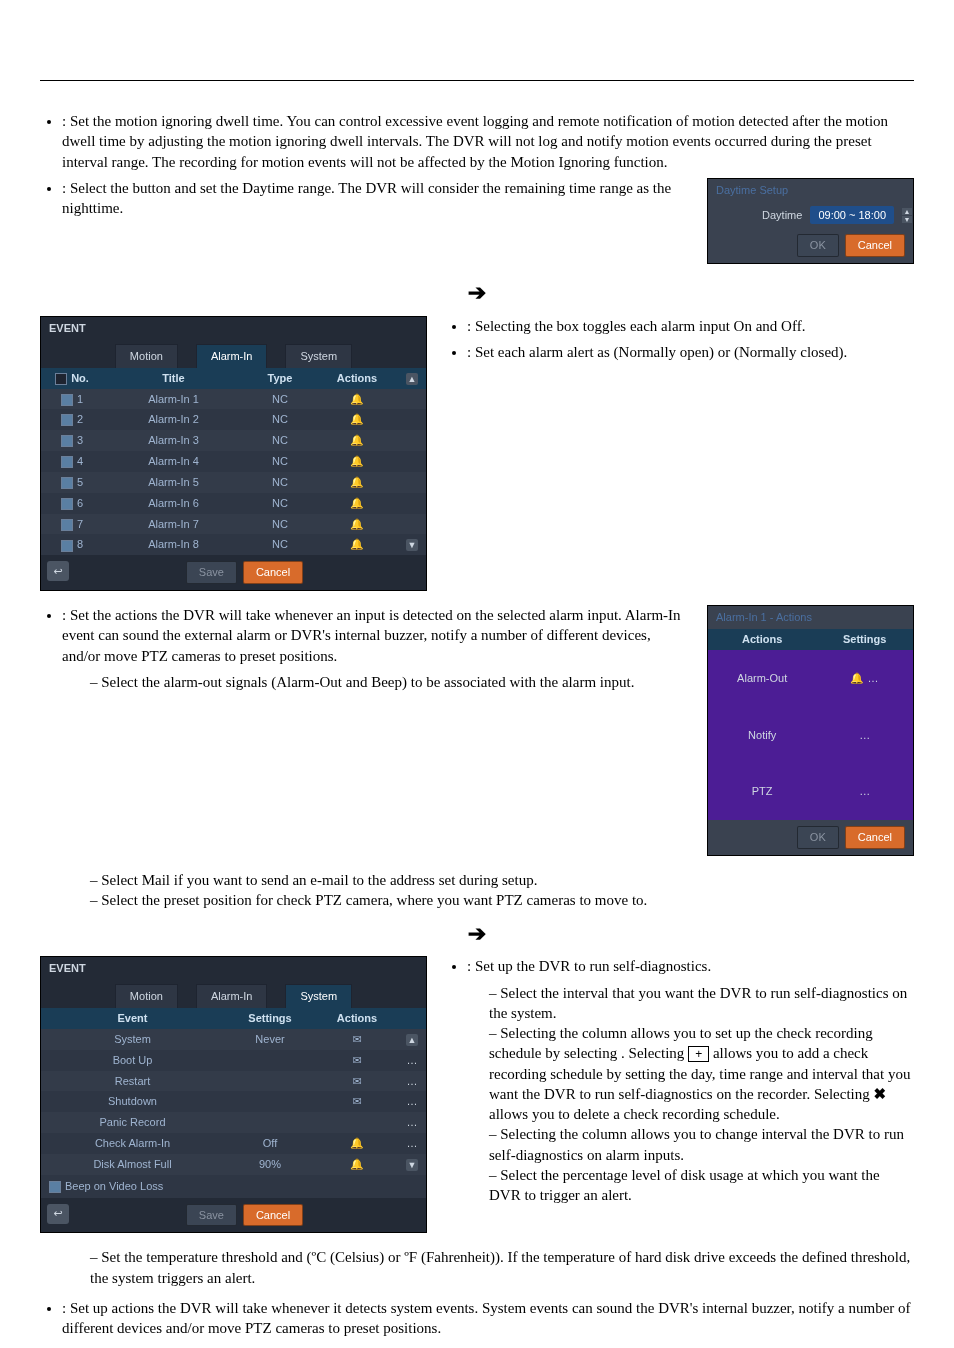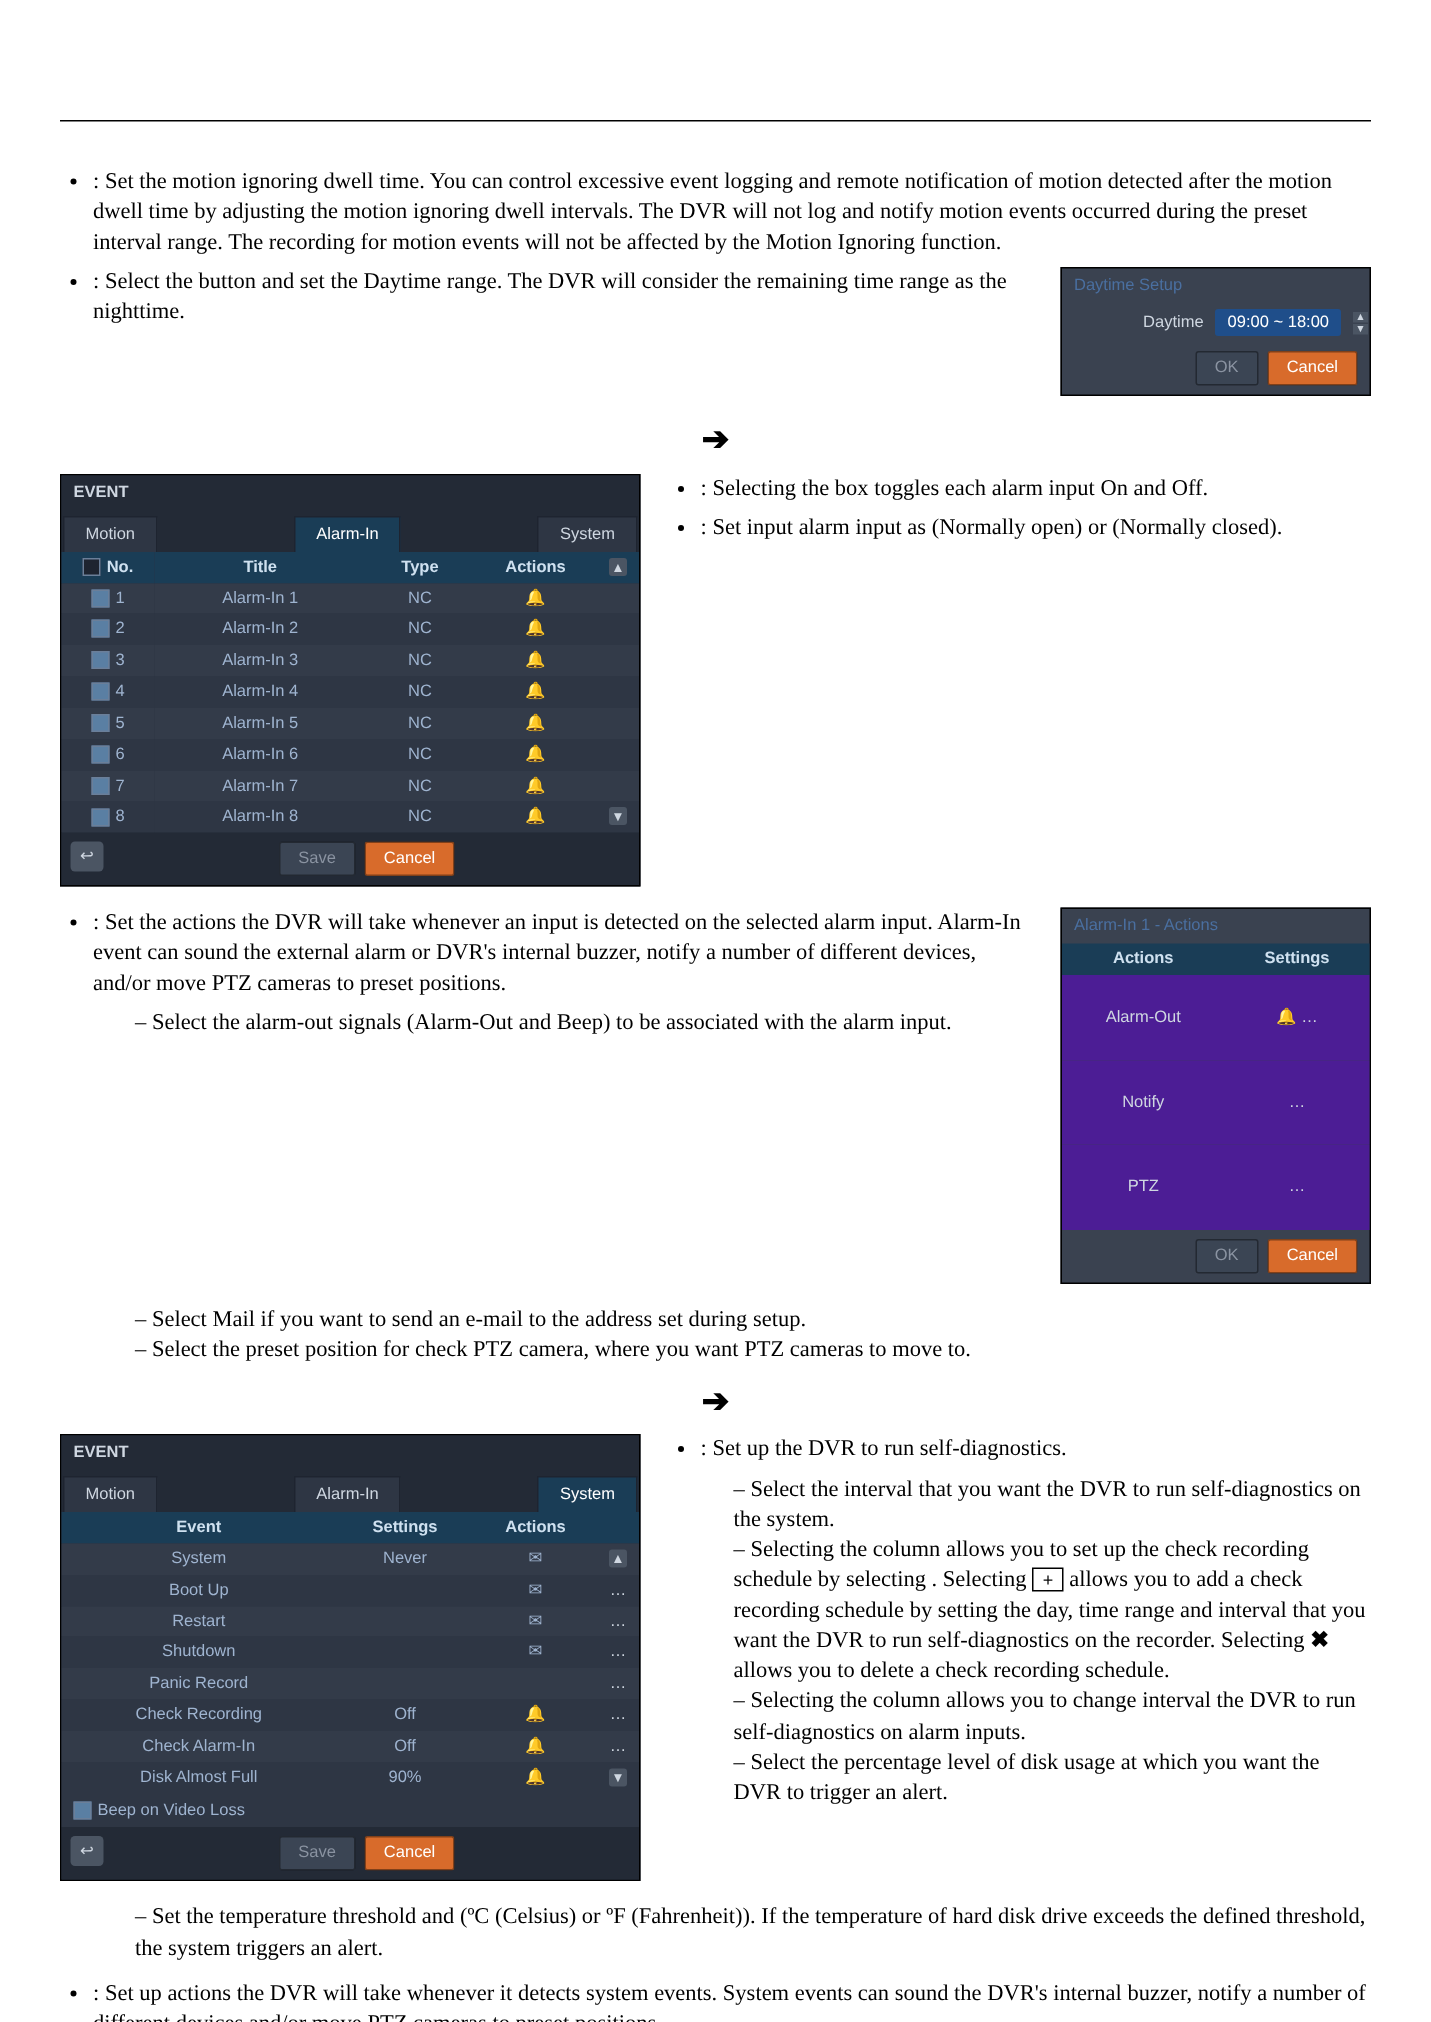--- a/index.html
+++ b/index.html
@@ -11,21 +11,21 @@
   .row{display:flex;gap:18px;align-items:flex-start;margin:6px 0 14px 0}
   .col{flex:1}
   
   .panel{background:#2a3240;border:1px solid #000;color:#9fb4d0;font-family:Arial,Helvetica,sans-serif;font-size:11px}
   .panel .title{background:#232a36;color:#cfd7e1;padding:4px 8px;font-weight:bold}
   .panel table{width:100%;border-collapse:collapse}
   .panel th,.panel td{padding:3px 6px;text-align:center;color:#9fb4d0}
   .panel th{background:#1a3d56;color:#cfe1f0}
   .panel td{background:#2e3644}
   .panel tr:nth-child(even) td{background:#333b49}
-  .panel .tabs{display:flex;justify-content:space-between;gap:0;background:#232a36;padding:4px 0 0 0}
+  .panel .tabs{display:flex;justify-content:center;gap:16px;background:#232a36;padding:4px 0 0 0}
   .panel .tab{padding:4px 14px;background:#2e3644;color:#cfd7e1;border:1px solid #1e2430;border-bottom:none;margin:0 1px;font-size:11px}
   .panel .tab.active{background:#1a3d56;color:#fff}
   .panel .footer{display:flex;justify-content:center;gap:6px;padding:6px;background:#232a36}
   .btn{display:inline-block;padding:3px 12px;border-radius:2px;font-size:11px;border:1px solid #0006}
   .btn-save{background:#3b4554;color:#8a93a1}
   .btn-cancel{background:#d86b2b;color:#fff}
   .btn-ok{background:#3b4554;color:#8a93a1}
   .back-icon{display:inline-flex;align-items:center;justify-content:center;width:22px;height:20px;background:#4b5563;border-radius:3px;color:#cfd7e1;margin-right:auto}
   .checkbox{display:inline-block;width:10px;height:10px;border:1px solid #6b7f99;margin-right:4px;vertical-align:middle;background:#1e2430}
   .checkbox.on{background:#5a7fa3}
@@ -166,21 +166,21 @@
         <span class="back-icon">↩</span>
         <span class="btn btn-save">Save</span>
         <span class="btn btn-cancel">Cancel</span>
         <span style="margin-left:auto"></span>
       </div>
     </div>
 
     <div class="col">
       <ul class="main">
         <li><span>:  Selecting the box toggles each alarm input On and Off.</span></li>
-        <li><span>:  Set input alarm input as </span><span> (Normally open) or </span><span> (Normally closed).</span></li>
+        <li><span>:  Set each alarm alert as </span><span> (Normally open) or </span><span> (Normally closed).</span></li>
       </ul>
     </div>
   </div>
 
   <div class="row">
     <div style="flex:1">
       <ul class="main">
         <li><span>:  Set the actions the DVR will take whenever an input is detected on the selected alarm input.  Alarm-In event can sound the external alarm or DVR's internal buzzer, notify a number of different devices, and/or move PTZ cameras to preset positions.</span></li>
       </ul>
       <div class="indent2">– Select the alarm-out signals (Alarm-Out and Beep) to be associated with the alarm input.</div>
@@ -260,26 +260,20 @@
               <td><span class="mail">✉</span></td>
               <td><span class="ellipsis">…</span></td>
             </tr>
         <tr>
               <td>Panic Record</td>
               <td></td>
               <td></td>
               <td><span class="ellipsis">…</span></td>
             </tr>
         <tr>
-              <td>Check Recording</td>
-              <td>Off</td>
-              <td><span class="bell">🔔</span></td>
-              <td><span class="ellipsis">…</span></td>
-            </tr>
-        <tr>
               <td>Check Alarm-In</td>
               <td>Off</td>
               <td><span class="bell">🔔</span></td>
               <td><span class="ellipsis">…</span></td>
             </tr>
         <tr>
               <td>Disk Almost Full</td>
               <td>90%</td>
               <td><span class="bell">🔔</span></td>
               <td><span class="scroll-arrow">▼</span></td>

